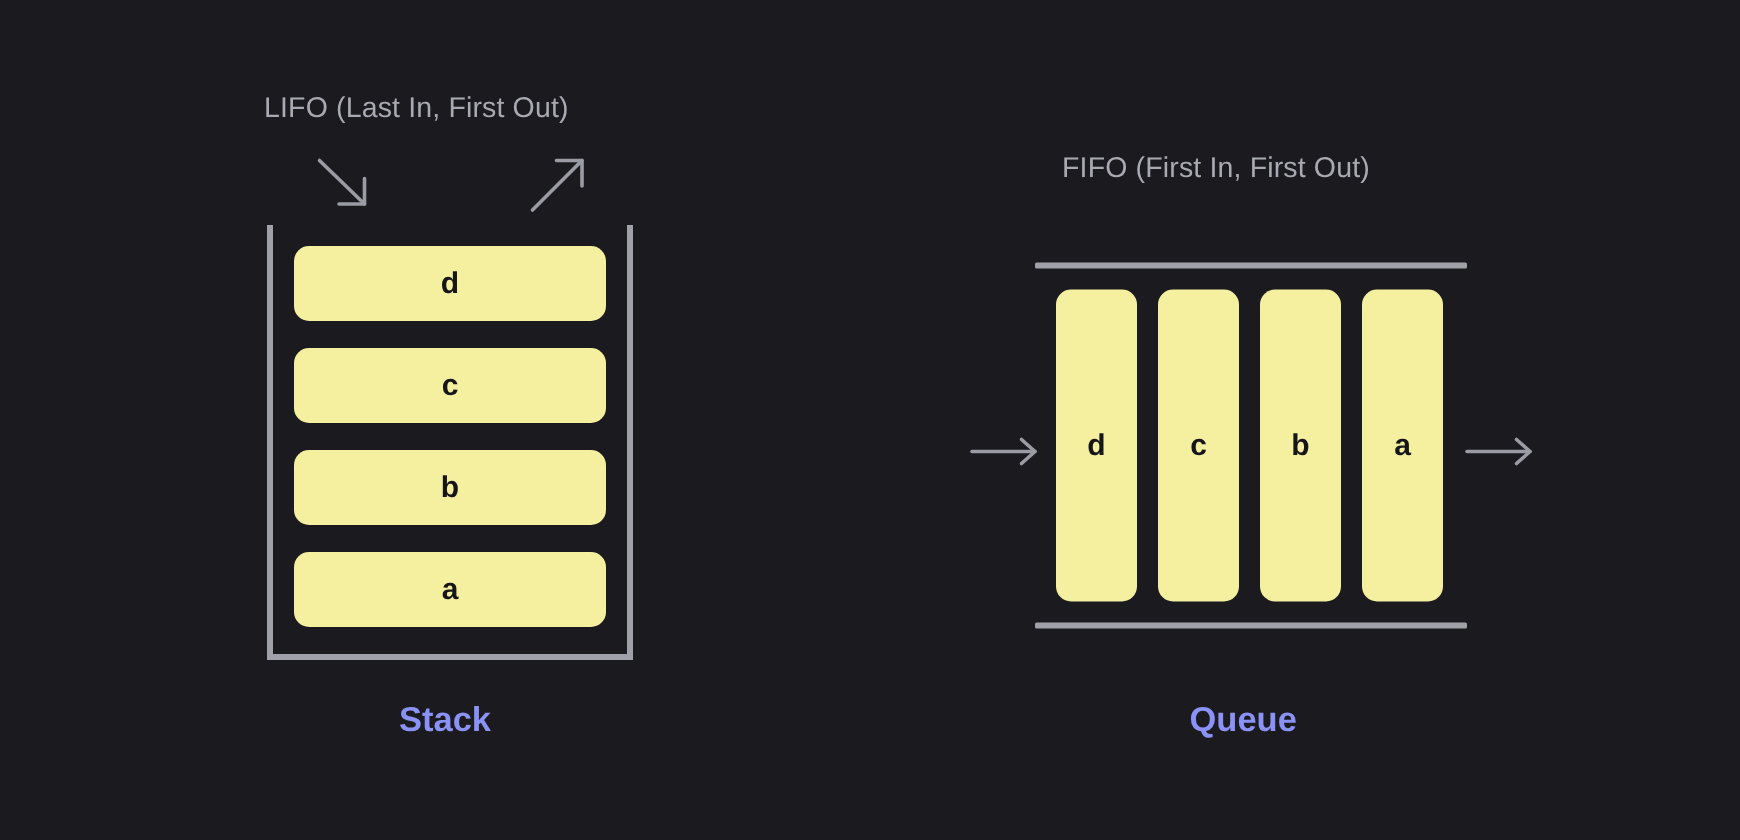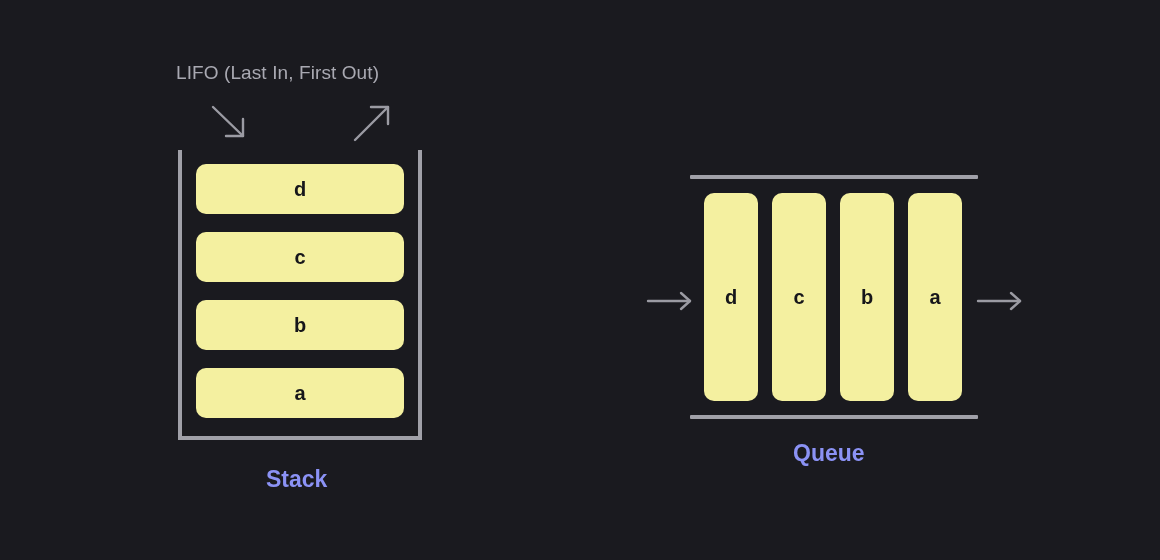--- a/index.html
+++ b/index.html
@@ -107,29 +107,30 @@
 
   
   .title {
     color: #8b92f5;
     font-size: 23px;
     font-weight: bold;
     white-space: nowrap;
     text-align: center;
   }
   #stack-title { left: 266px; top: 466px; }
-  #queue-title { left: 793px; top: 440px; }
+  #queue-title { left: 793px; top: 466px; }
 </style>
 </head>
 <body>
 
 <div class="canvas">
 
   <div class="abs caption" id="lifo-caption">LIFO (Last In, First Out)</div>
 
+  <div class="abs caption" id="fifo-caption">FIFO (First In, First Out)</div>
 
   <svg class="arrow-layer" width="1160" height="560">
     <g stroke="#9b9ba3" stroke-width="2.4" fill="none" stroke-linecap="round" stroke-linejoin="round">
 
       <g>
         <line x1="213" y1="107" x2="243" y2="136"></line>
         <polyline points="226,136 243,136 243,119"></polyline>
       </g>
 
       <g>

